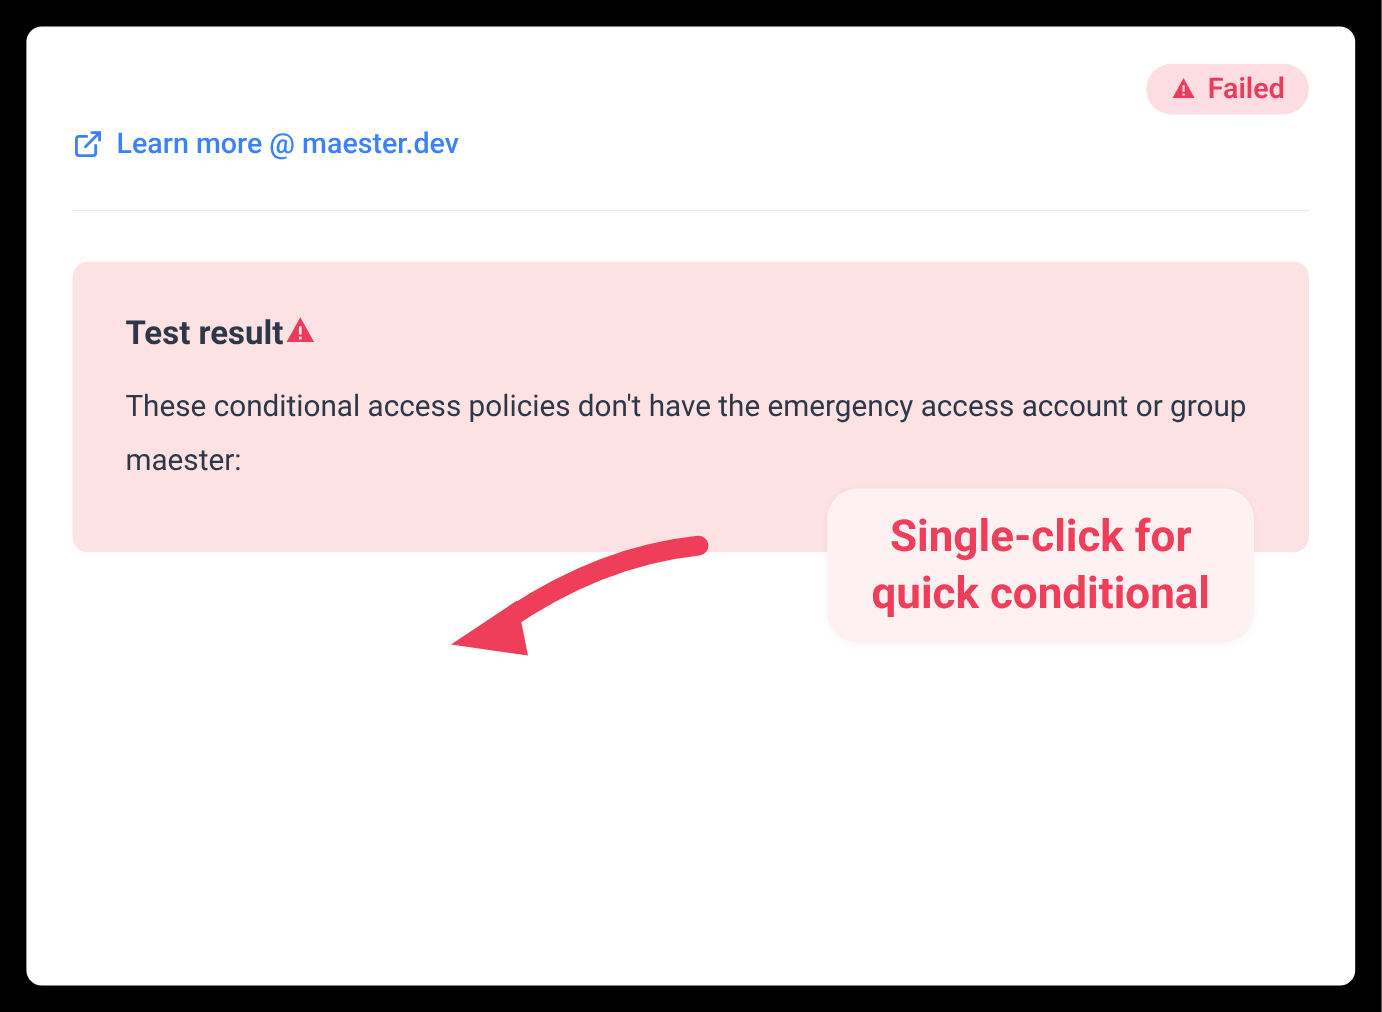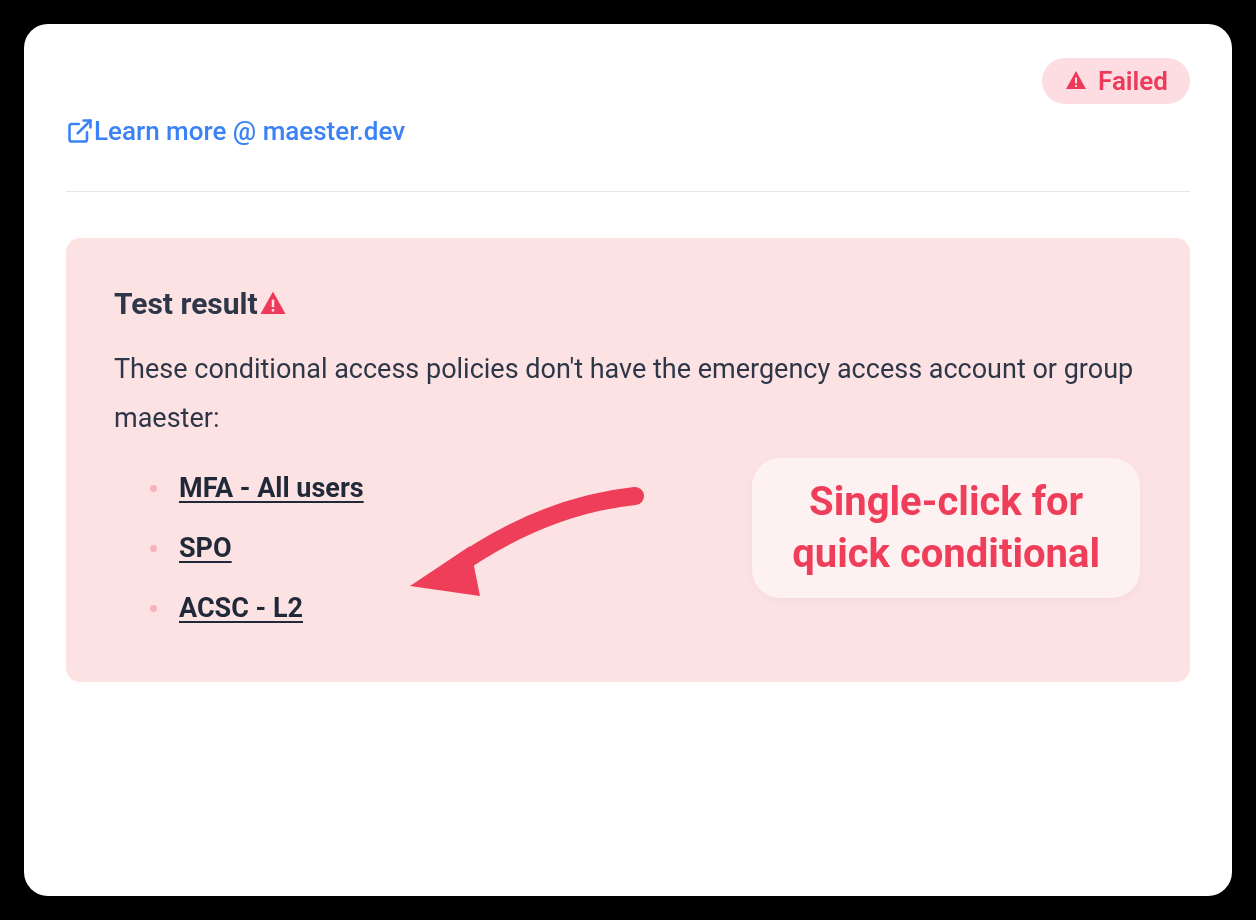--- a/index.html
+++ b/index.html
@@ -4,21 +4,21 @@
 <style>
   * { box-sizing: border-box; margin: 0; padding: 0; }
   html, body { width: 1256px; height: 920px; }
   body {
     background: #000;
     font-family: -apple-system, BlinkMacSystemFont, "Segoe UI", Roboto, Helvetica, Arial, sans-serif;
     padding: 24px;
   }
   .card {
     background: #fff;
-    border-radius: 24px;
+    border-radius: 14px;
     width: 100%;
     height: 100%;
     padding: 34px 42px 0 42px;
     overflow: hidden;
     position: relative;
   }
   .badge-row {
     display: flex;
     justify-content: flex-end;
     margin-bottom: 12px;
@@ -39,41 +39,42 @@
     font-size: 32px;
     font-weight: 650;
     line-height: 1.6;
     color: #2d3748;
     margin-bottom: 18px;
     letter-spacing: -0.01em;
   }
   .learn-link {
     display: inline-flex;
     align-items: center;
+    gap: 12px;
     color: #3b82f6;
     font-size: 26px;
     font-weight: 500;
     text-decoration: none;
     cursor: pointer;
   }
   .learn-link svg { width: 28px; height: 28px; }
   .divider {
     border: none;
     border-top: 1px solid #e5e7eb;
     margin: 42px 0 46px 0;
   }
   .result-panel {
     background: #fde2e4;
     border-radius: 14px;
     padding: 48px 48px 30px 48px;
     position: relative;
   }
   .result-heading {
     display: flex;
-    align-items: center;
+    align-items: flex-start;
     gap: 0;
     font-size: 30px;
     font-weight: 700;
     color: #2d3748;
     margin-bottom: 24px;
   }
   .result-heading svg { width: 30px; height: 30px; }
   .result-desc {
     font-size: 27px;
     line-height: 1.8;
@@ -101,21 +102,21 @@
     font-size: 27px;
     font-weight: 700;
     color: #1f2937;
     text-decoration: underline;
     text-underline-offset: 4px;
     cursor: pointer;
   }
   .callout {
     position: absolute;
     right: 50px;
-    top: 220px;
+    top: 206px;
     background: #fef1f2;
     border-radius: 28px;
     padding: 18px 40px;
     text-align: center;
     color: #ee3e59;
     font-size: 40px;
     font-weight: 700;
     line-height: 1.3;
     box-shadow: 0 2px 8px rgba(0,0,0,0.04);
   }
@@ -159,34 +160,20 @@
   <div class="result-panel">
     <div class="result-heading">
       <span>Test result</span>
       <svg viewBox="0 0 24 24" fill="#ed3a5b">
         <path d="M12 2 L22 20 H2 Z"></path>
         <rect x="11" y="8.5" width="2" height="6" fill="#fde2e4"></rect>
         <rect x="11" y="16" width="2" height="2" fill="#fde2e4"></rect>
       </svg>
     </div>
     <p class="result-desc">These conditional access policies don't have the emergency access account or group maester:</p>
-    <ul class="policy-list">
-      <li>
-        <span class="bullet"></span>
-        <a class="policy-link">MFA - All users</a>
-      </li>
-      <li>
-        <span class="bullet"></span>
-        <a class="policy-link">SPO</a>
-      </li>
-      <li>
-        <span class="bullet"></span>
-        <a class="policy-link">ACSC - L2</a>
-      </li>
-    </ul>
 
     <div class="callout">
       <div>Single-click for</div>
       <div>quick conditional</div>
     </div>
 
     <svg class="arrow" viewBox="0 0 240 130">
       <path d="M 225 20 Q 130 30 40 95" stroke="#ee3e59" stroke-width="18" fill="none" stroke-linecap="round"></path>
       <polygon points="0,110 60,70 70,120" fill="#ee3e59"></polygon>
     </svg>

